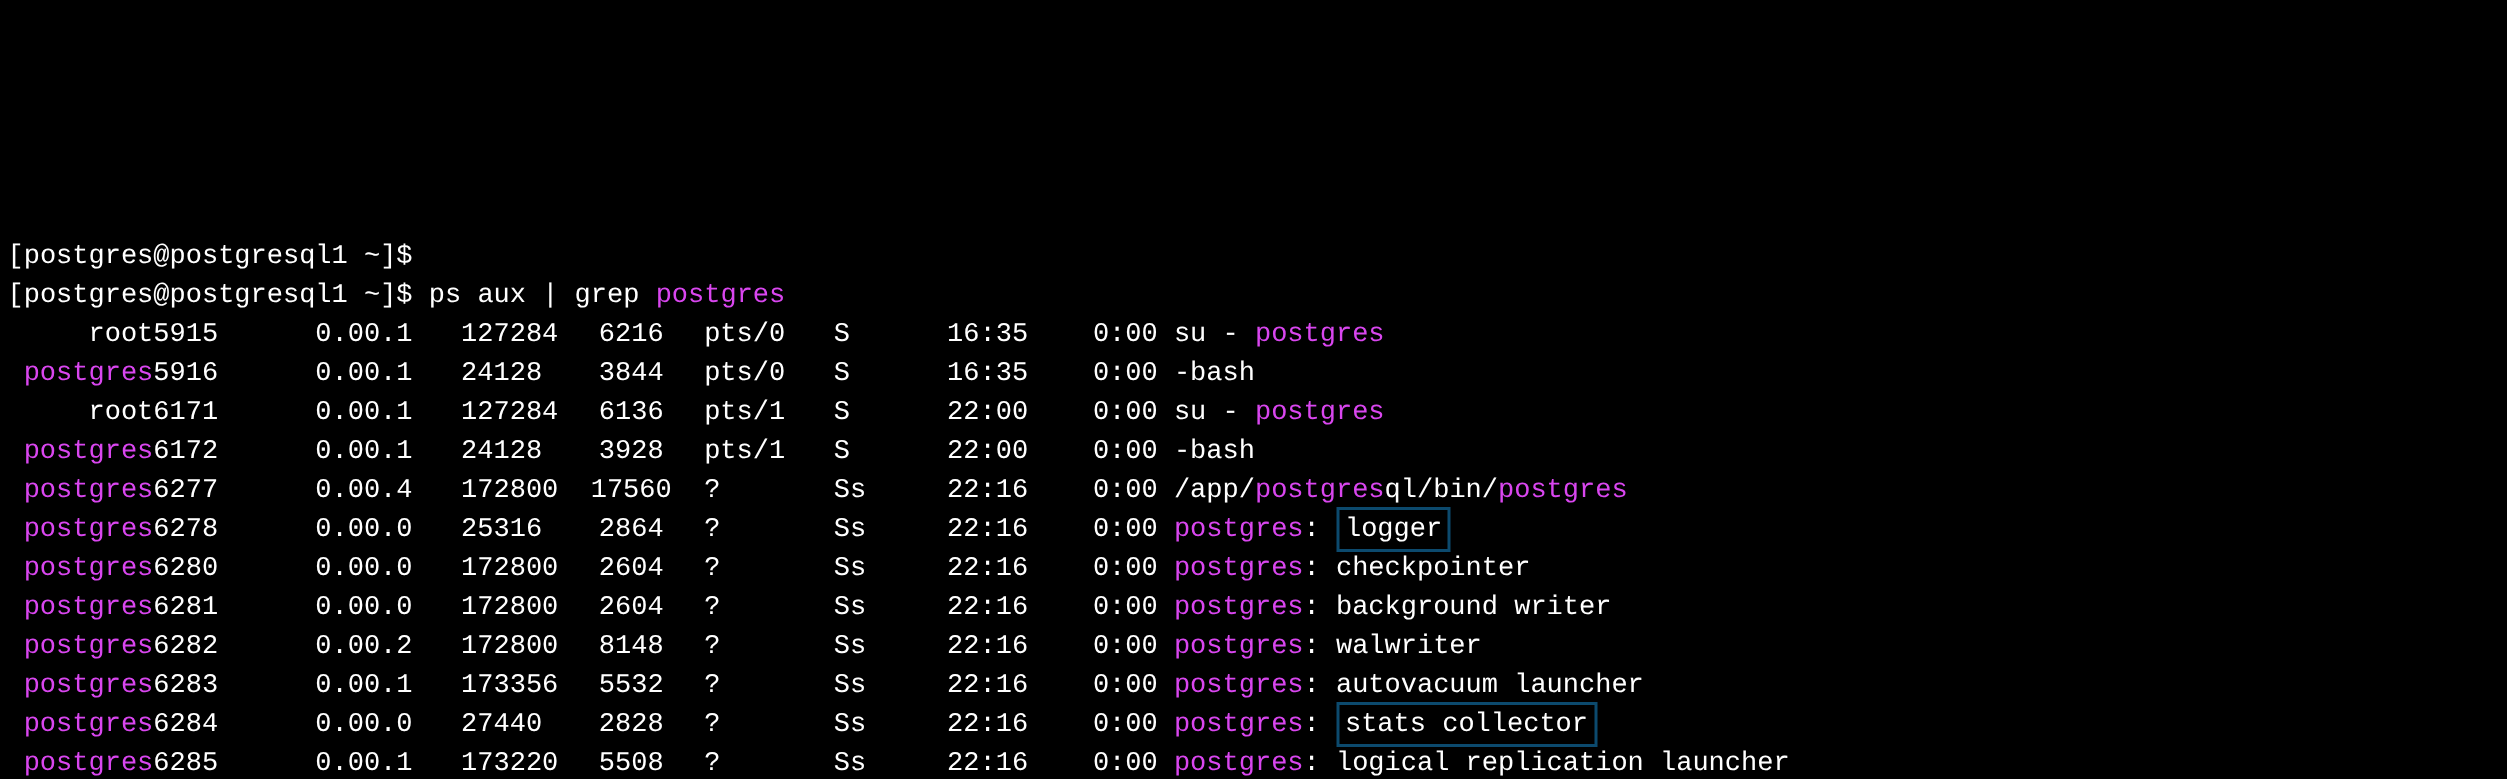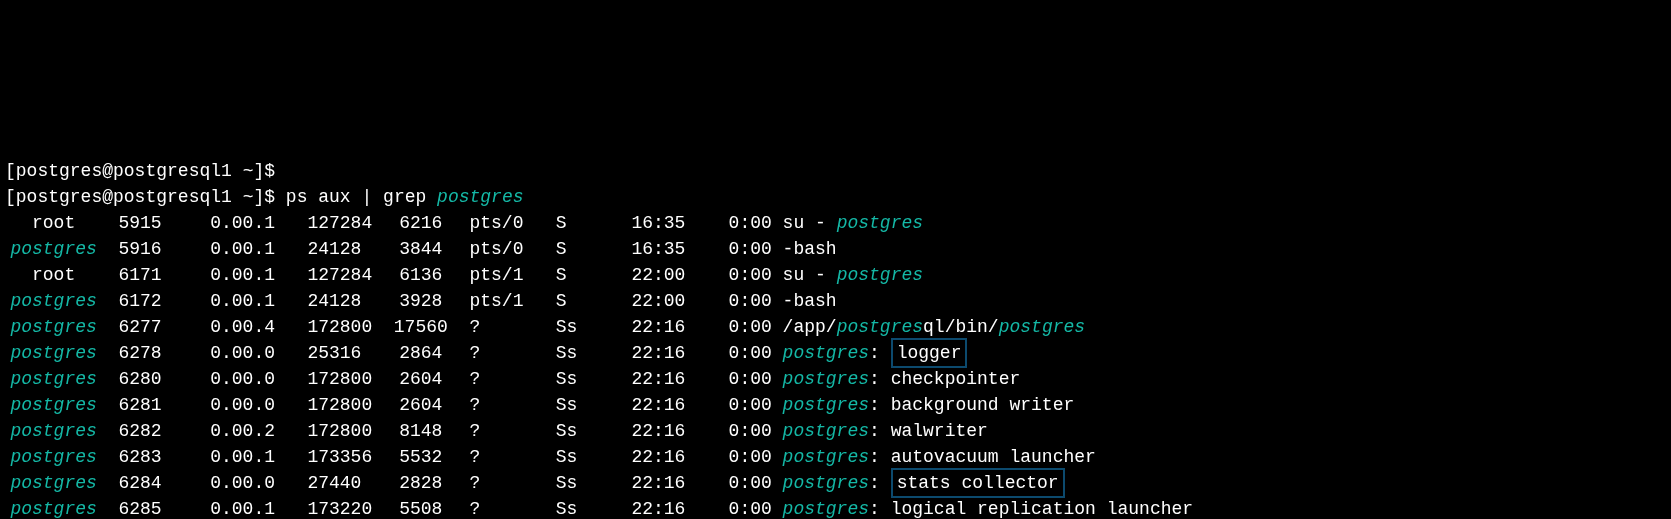--- a/index.html
+++ b/index.html
@@ -8,24 +8,24 @@
     background: #000;
     color: #fff;
     font-family: "Courier New", Courier, monospace;
     font-size: 18px;
     line-height: 26px;
     white-space: pre;
   }
   .terminal {
     padding: 2px 5px;
   }
-  .red { color: #14b8a6; font-style: italic; }
+  .red { color: #d946ef; }
   .row span { display:inline-block; }
-  .c-user  { width:  9ch; text-align:center;  }
-  .c-pid   { width:  7ch; text-align:center; }
+  .c-user  { width:  9ch; text-align:right;  }
+  .c-pid   { width:  7ch; text-align:left; }
   .c-cpu   { width:  6ch; text-align:right; }
   .c-mem   { width:  6ch; text-align:left; }
   .c-vsz   { width:  7ch; }
   .c-rss   { width:  7ch; text-align:center; }
   .c-tty   { width:  5ch; text-align:left;  margin-left:1ch; }
   .c-stat  { width:  5ch; text-align:left;  margin-left:3ch; }
   .c-start { width:  5ch; text-align:center; margin-left:2ch; }
   .c-time  { width:  4ch; text-align:center; margin-left:4ch; }
   .c-cmd   { margin-left:1ch; }
   .box {

